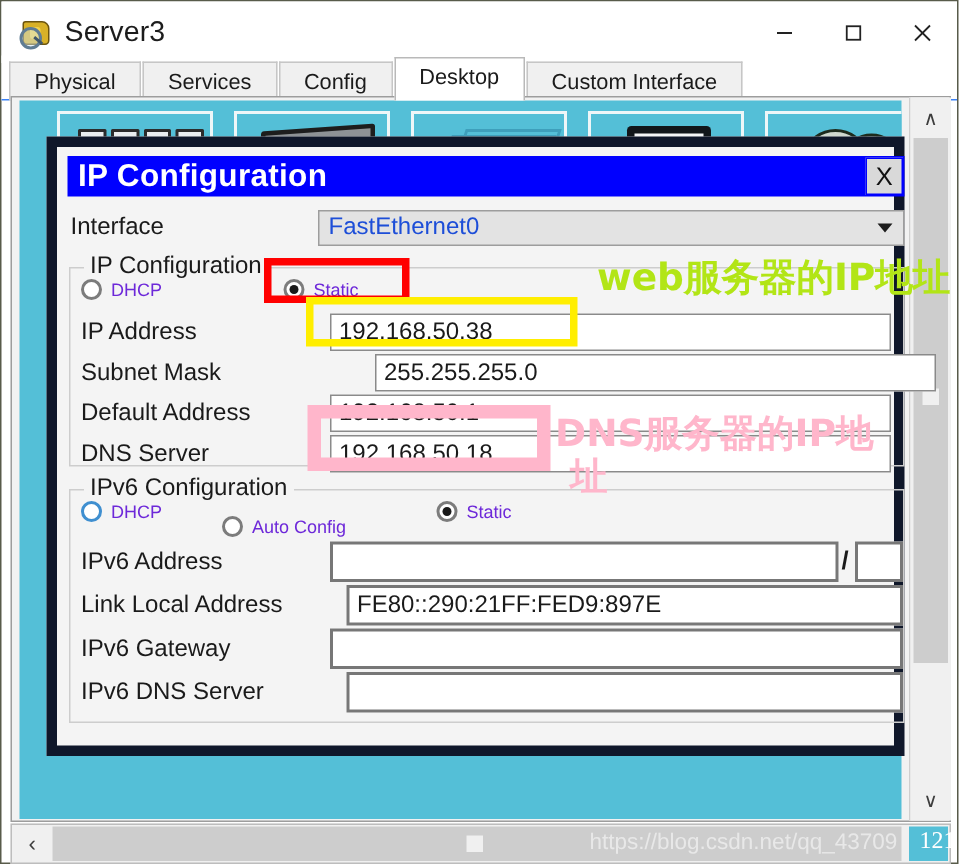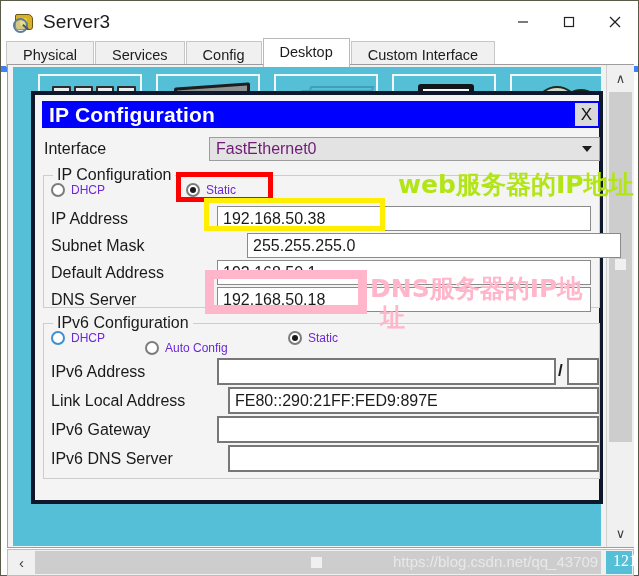--- a/index.html
+++ b/index.html
@@ -44,21 +44,21 @@
   .win-buttons{margin-left:auto;display:flex;height:41px;}
   .win-btn{
     width:46px;height:41px;display:flex;align-items:center;justify-content:center;
     color:#222;font-size:15px;
   }
   .win-btn svg{display:block;}
   
   .tabstrip{
     position:absolute;left:0;top:36px;width:637px;height:29px;
     background:#ffffff;display:flex;align-items:flex-end;
-    border-bottom:6px solid #3b82f6;
+    border-bottom:1px solid #3b82f6;
   }
   .tab{
     height:26px;line-height:26px;padding:0 16px;font-size:14.5px;color:#1b1b1b;
     background:#f0f0f0;border:1px solid #c6c6c6;border-bottom:none;
     margin-right:1px;box-sizing:border-box;position:relative;top:1px;
   }
   .tab.active{
     background:#ffffff;border-color:#b9b9b9;height:29px;line-height:27px;top:1px;
     z-index:3;
   }
@@ -145,21 +145,21 @@
   }
   .hs-grip{
     position:absolute;left:276px;top:7px;width:11px;height:11px;background:#f0f0f0;
   }
   .hs-corner{
     position:absolute;right:1px;top:1px;width:26px;height:23px;background:#54bfd7;
   }
   
   .dialog{
     position:absolute;left:29px;top:90px;width:572px;height:413px;
-    background:#f4f4f4;border:4px solid #0f172a;box-sizing:border-box;
+    background:#f4f4f4;border:7px solid #0f172a;box-sizing:border-box;
   }
   .dlg-title{
     position:absolute;left:7px;top:6px;width:558px;height:27px;
     background:#0000ff;display:flex;align-items:center;
   }
   .dlg-title span{
     color:#ffffff;font-weight:bold;font-size:21px;margin-left:7px;
     font-family:"Liberation Sans",sans-serif;letter-spacing:.2px;
   }
   .dlg-close{
@@ -168,21 +168,21 @@
     display:flex;align-items:center;justify-content:center;
     font-size:17px;color:#111;font-family:"Liberation Sans",sans-serif;
   }
   .lbl{
     font-size:16px;color:#1a1a1a;font-family:"Liberation Sans",sans-serif;
     white-space:nowrap;
   }
   .combo{
     position:absolute;left:174px;top:42px;width:391px;height:24px;
     background:#e3e3e3;border:1px solid #9d9d9d;box-sizing:border-box;
-    display:flex;align-items:center;padding-left:6px;font-size:16px;color:#701a75;
+    display:flex;align-items:center;padding-left:6px;font-size:16px;color:#1d4ed8;
   }
   .combo .caret{
     position:absolute;right:7px;top:8px;width:0;height:0;
     border-left:5px solid transparent;border-right:5px solid transparent;
     border-top:6px solid #1d1d1d;
   }
   .group{
     position:absolute;border:1px solid #cdcdcd;box-sizing:border-box;background:transparent;
   }
   .group-title{

